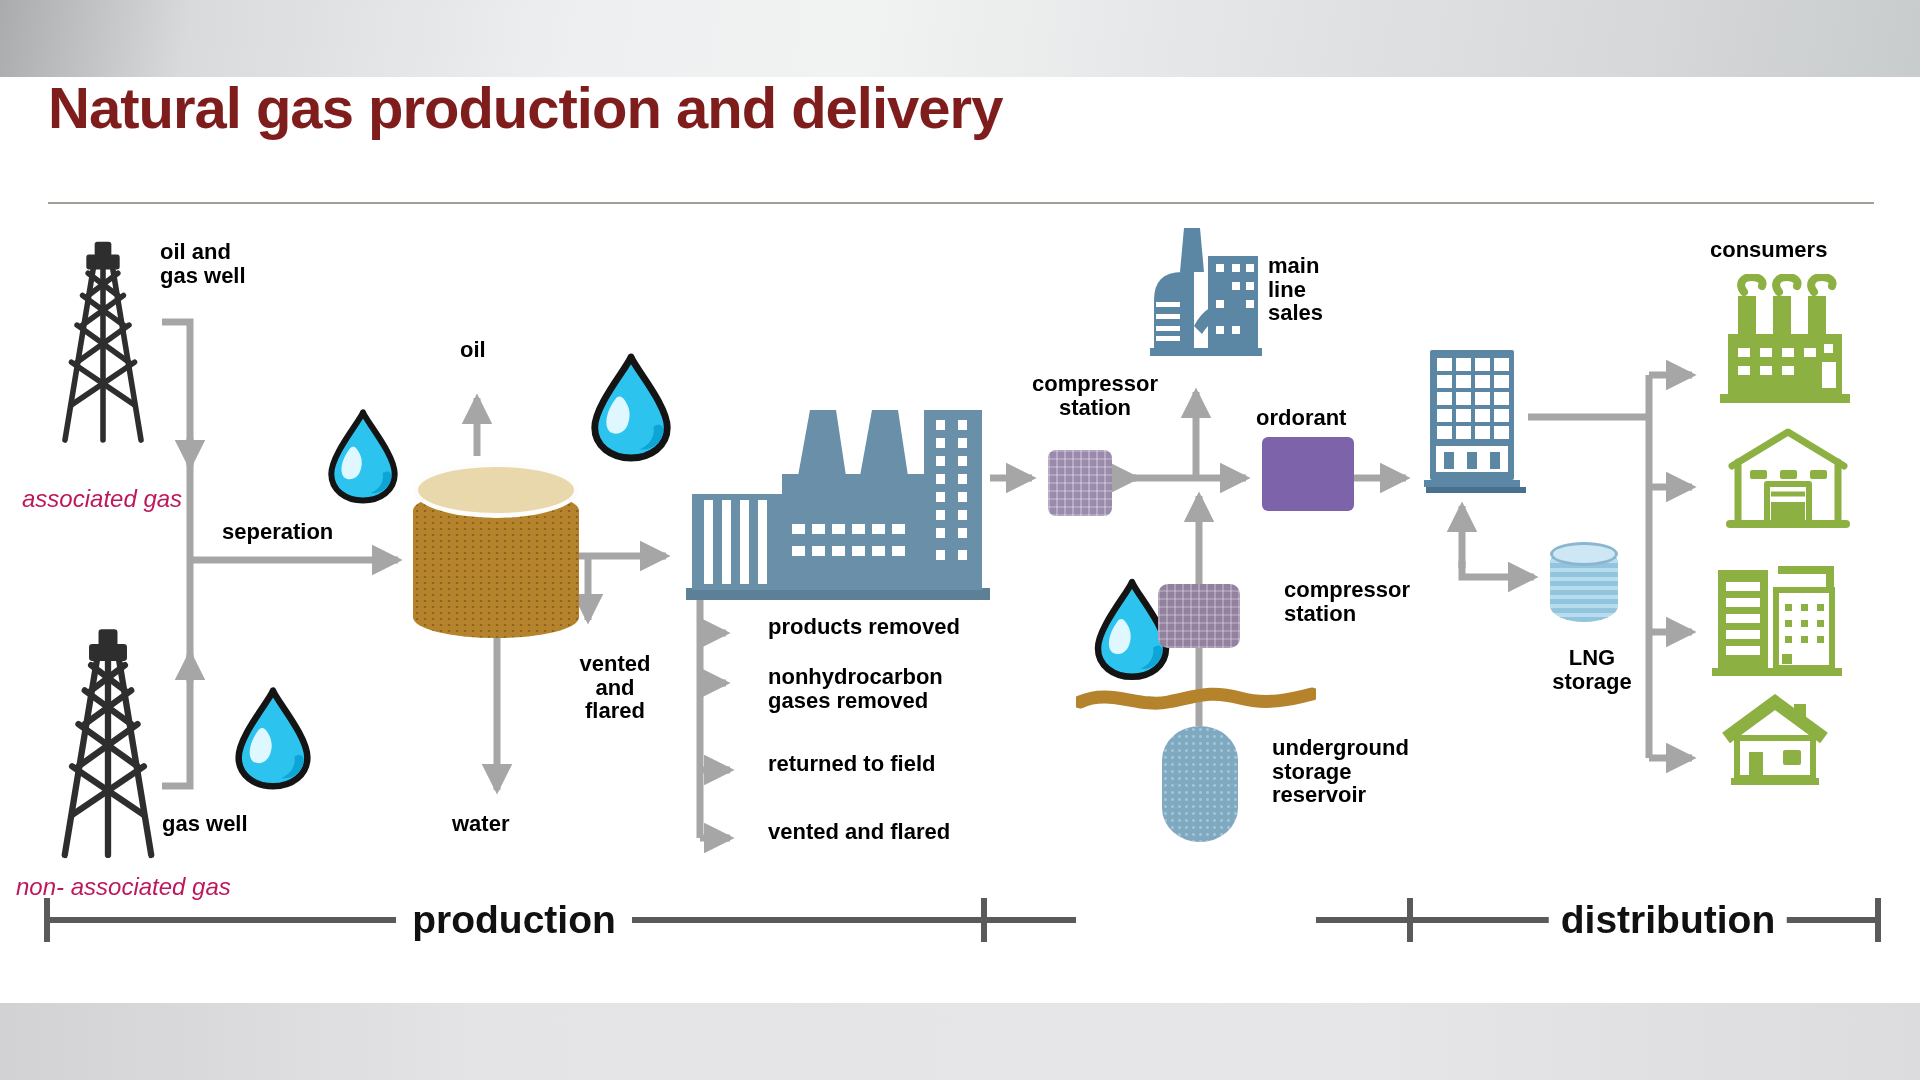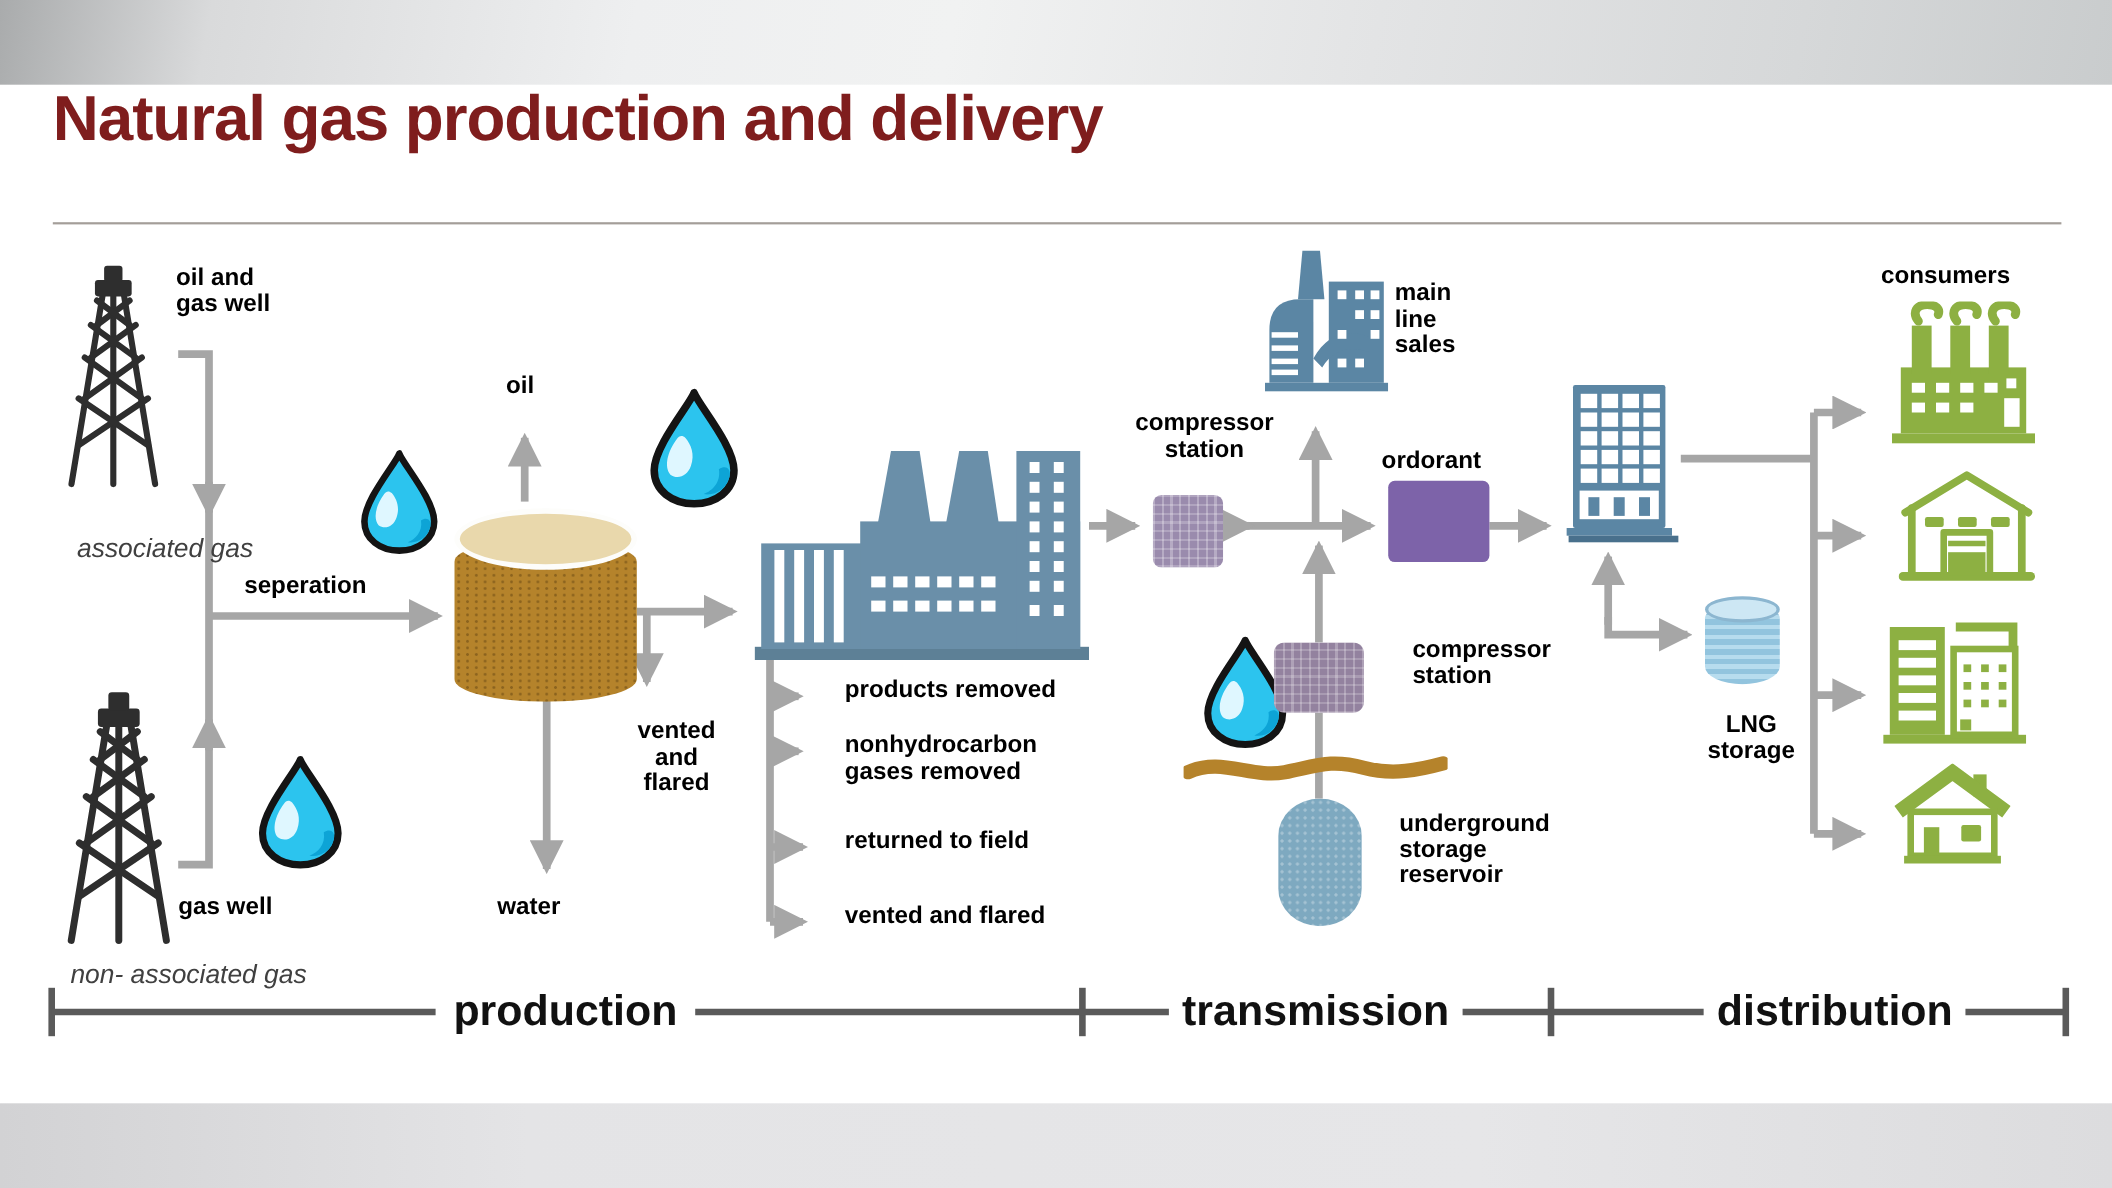--- a/index.html
+++ b/index.html
@@ -5,21 +5,21 @@
   html,body{margin:0;padding:0;background:#ffffff;}
   body{font-family:"Liberation Sans",sans-serif;}
   .stage{position:relative;width:1920px;height:1080px;overflow:hidden;background:#ffffff;}
   .band-top{position:absolute;left:0;top:0;width:1920px;height:77px;
     background:linear-gradient(100deg,#a9abac 0%,#d9dadb 10%,#eeeff0 30%,#f1f2f2 45%,#e3e4e5 65%,#d6d8d9 85%,#c9cccd 100%);}
   .band-bottom{position:absolute;left:0;top:1003px;width:1920px;height:77px;
     background:linear-gradient(90deg,#d2d2d4 0%,#e4e4e6 25%,#e6e6e8 70%,#dcdcde 100%);}
   .title{position:absolute;left:48px;top:74px;font-size:58px;font-weight:bold;color:#7f1d1d;letter-spacing:-1px;}
   .divider{position:absolute;left:48px;top:202px;width:1826px;height:2px;background:#a49e99;}
   .lbl{position:absolute;font-size:22px;font-weight:bold;line-height:1.07;color:#000000;white-space:pre-line;}
-  .lbl.ital{font-style:italic;font-weight:normal;font-size:24px;color:#404040;margin-left:48px;}
+  .lbl.ital{font-style:italic;font-weight:normal;font-size:24px;color:#be185d;}
   .lbl.ctr{text-align:center;}
   .tl-lbl{position:absolute;transform:translate(-50%,-50%);font-size:39px;font-weight:bold;color:#111;background:#fff;padding:2px 12px;white-space:nowrap;}
   .connectors{position:absolute;left:0;top:0;}
   .icon{position:absolute;}
   .box{position:absolute;}
   #comp1-box{left:1048px;top:450px;width:64px;height:66px;border-radius:8px;background:
     repeating-linear-gradient(90deg,rgba(255,255,255,.28) 0 2px,transparent 2px 8px),
     repeating-linear-gradient(0deg,rgba(255,255,255,.22) 0 2px,transparent 2px 8px),#9a8bad;}
   #comp2-box{left:1158px;top:584px;width:82px;height:64px;border-radius:10px;background:
     repeating-linear-gradient(90deg,rgba(255,255,255,.25) 0 2px,transparent 2px 8px),
@@ -380,16 +380,15 @@
   <div class="lbl" style="left:1284px;top:578px">compressor
 station</div>
   <div class="lbl" style="left:1272px;top:736px">underground
 storage
 reservoir</div>
   <div class="lbl ctr" style="left:1492px;top:646px;width:200px">LNG
 storage</div>
   <div class="lbl" style="left:1710px;top:238px">consumers</div>
 
   <div class="tl-lbl" style="left:514px;top:920px">production</div>
-  <div class="tl-lbl" style="left:1196px;top:920px">transmission</div>
   <div class="tl-lbl" style="left:1668px;top:920px">distribution</div>
 
 </div>
 
 </body></html>

